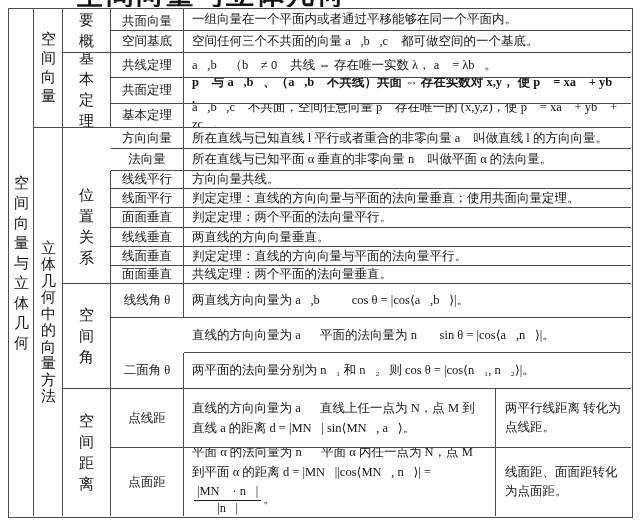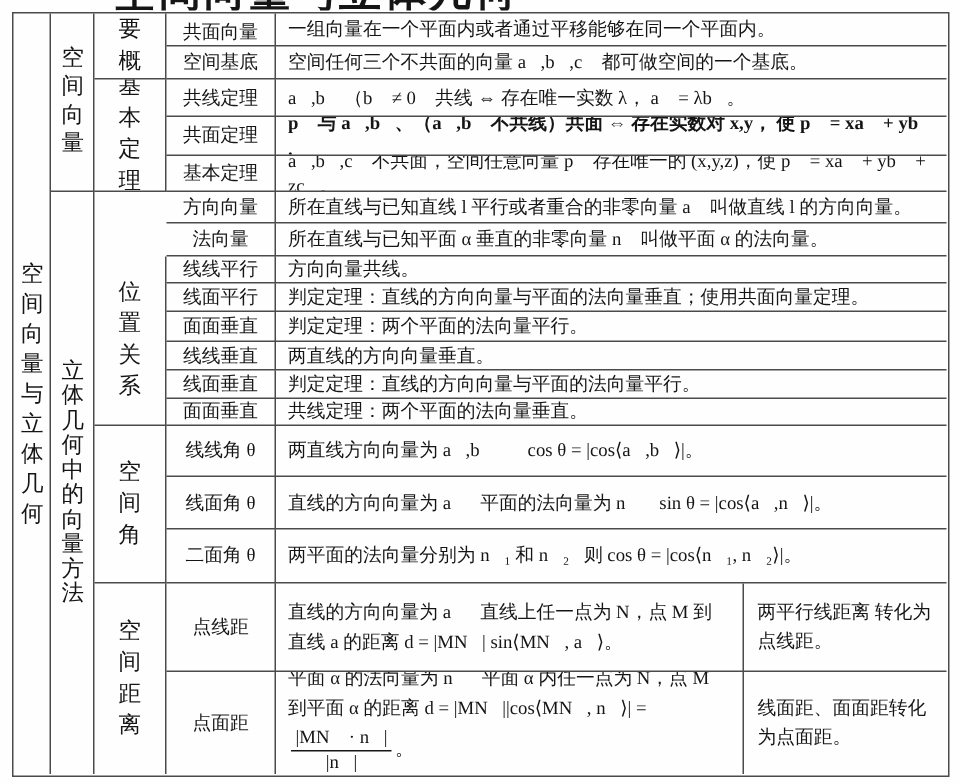--- a/index.html
+++ b/index.html
@@ -102,23 +102,20 @@
       </div>
     <div class="cell lbl br bb" style="left:102px;top:238px;width:73px;height:19px;">
         <span>线面垂直</span>
       </div>
     <div class="cell lbl br bb" style="left:102px;top:257px;width:73px;height:18px;">
         <span>面面垂直</span>
       </div>
     <div class="cell lbl br bb" style="left:102px;top:275px;width:73px;height:34px;">
         <span>线线角 θ</span>
       </div>
-    <div class="cell lbl br bb" style="left:102px;top:309px;width:73px;height:35px;">
-        <span>线面角 θ</span>
-      </div>
     <div class="cell lbl br bb" style="left:102px;top:344px;width:73px;height:36px;">
         <span>二面角 θ</span>
       </div>
     <div class="cell lbl br bb" style="left:102px;top:380px;width:73px;height:59px;">
         <span>点线距</span>
       </div>
     <div class="cell lbl br" style="left:102px;top:439px;width:73px;height:68px;">
         <span>点面距</span>
       </div>
 

